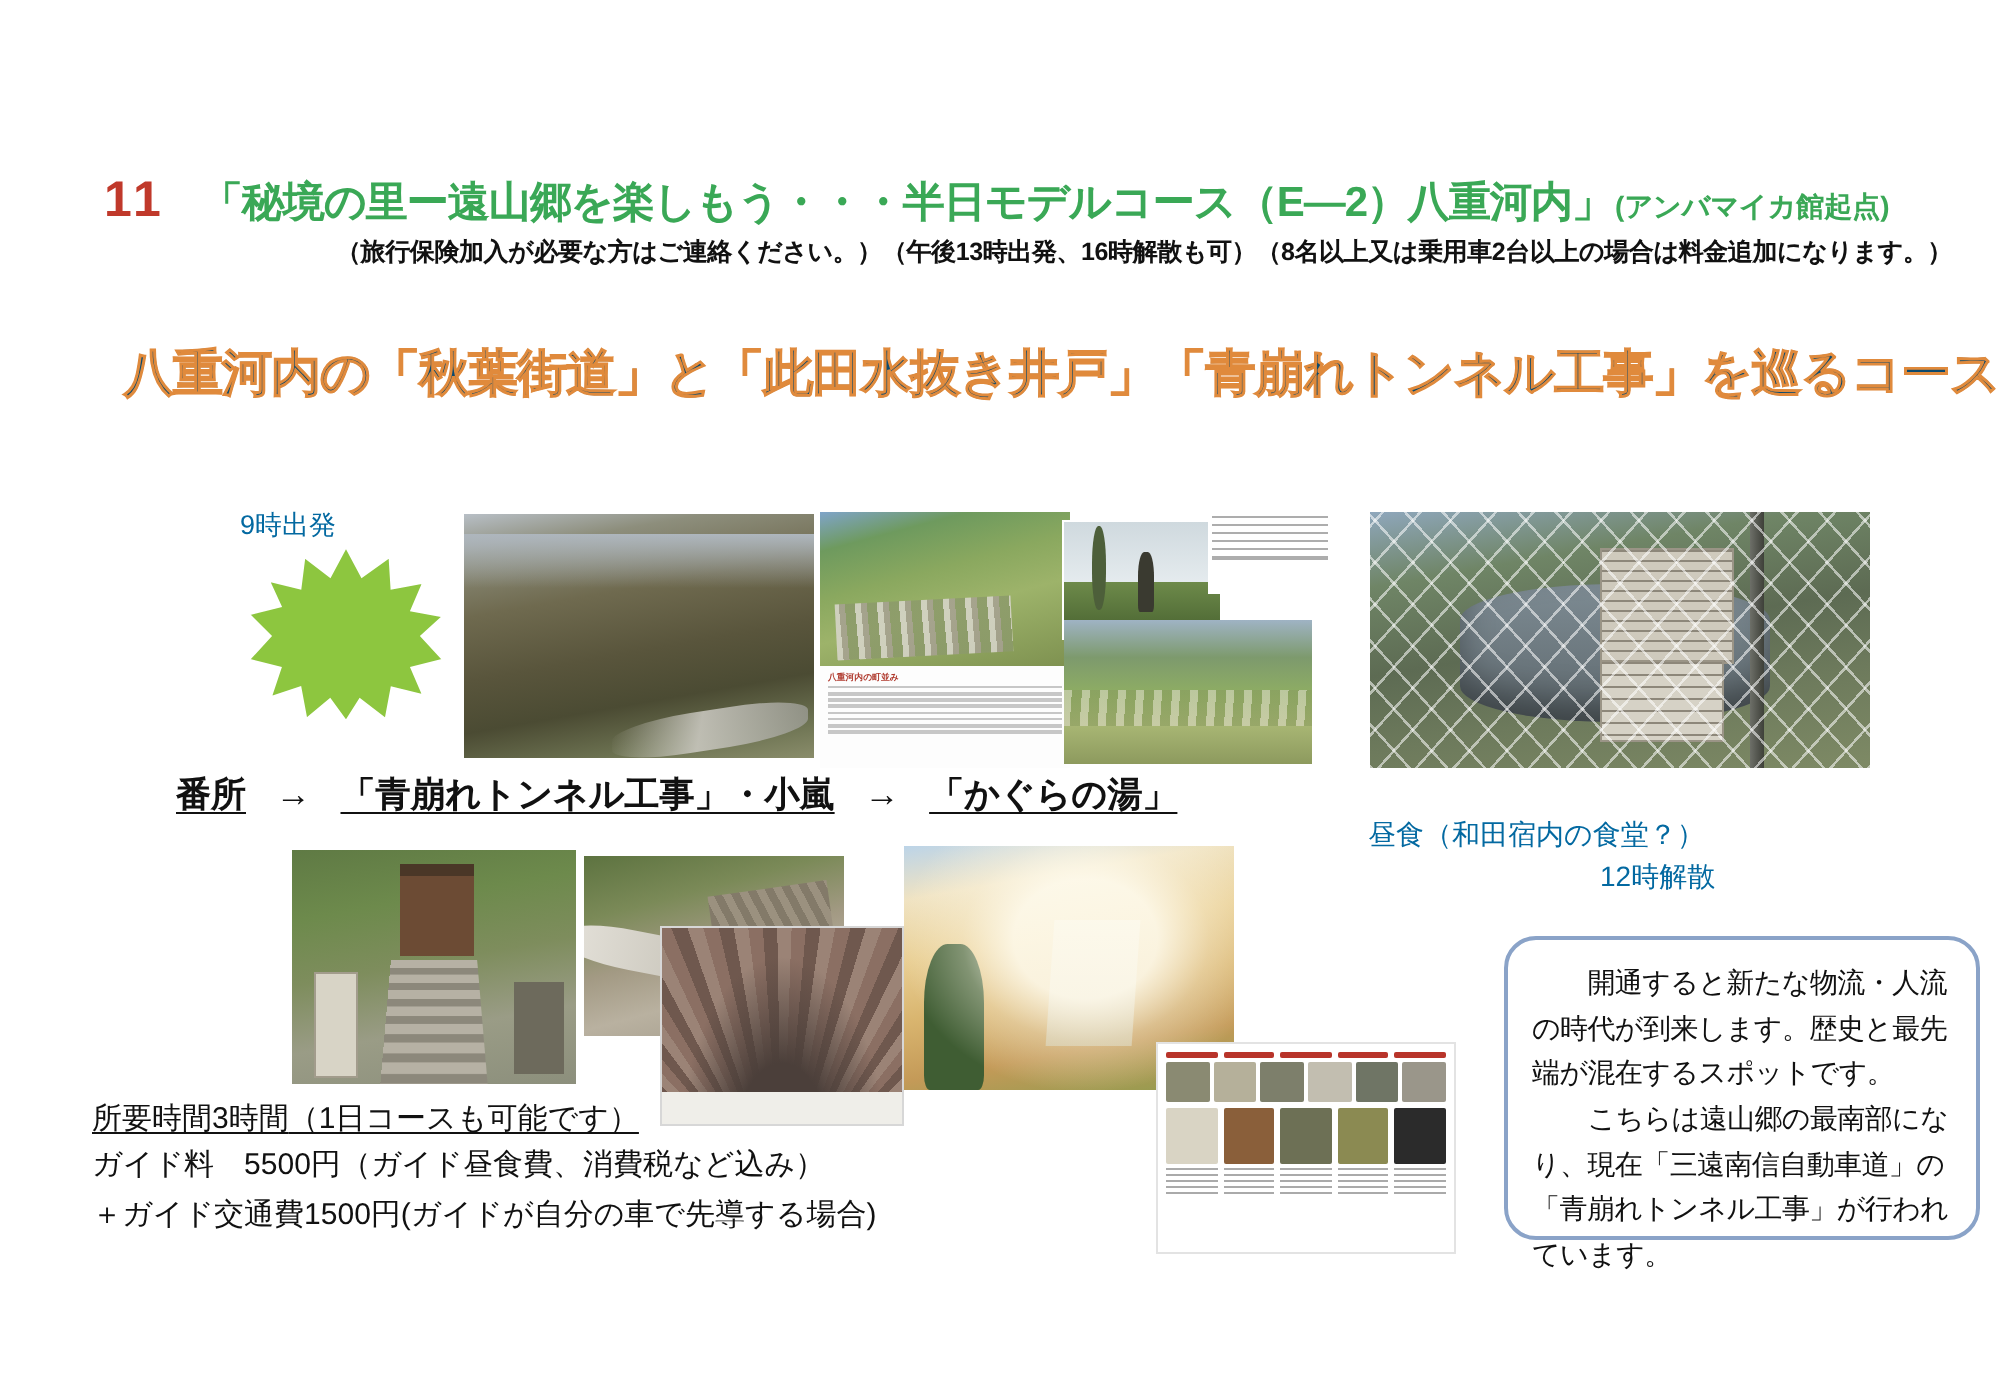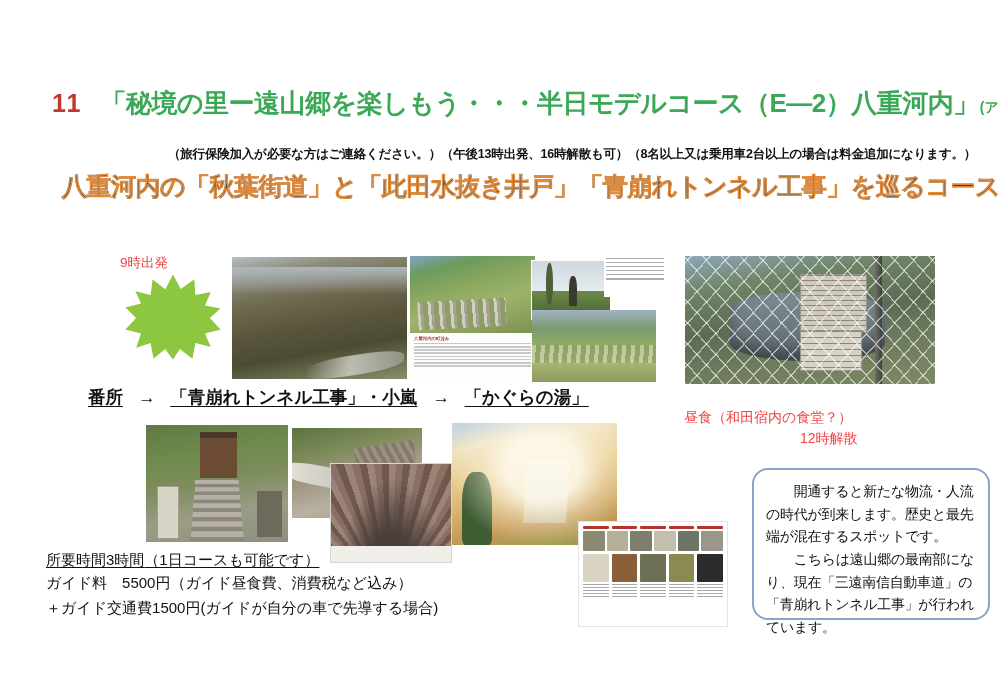--- a/index.html
+++ b/index.html
@@ -6,37 +6,37 @@
   body{
     width:1000px;height:692px;background:#ffffff;
     font-family:"Liberation Sans","DejaVu Sans",sans-serif;
     color:#1a1a1a;overflow:hidden;position:relative;
   }
   .page{position:relative;width:1000px;height:692px;}
 
   
   .title-row{position:absolute;left:52px;top:86px;display:flex;align-items:baseline;white-space:nowrap;}
   .title-num{font-size:25px;font-weight:bold;color:#c0392b;letter-spacing:2px;}
-  .title-main{font-size:26px;font-weight:bold;color:#3aa856;margin-left:18px;letter-spacing:-0.5px;}
+  .title-main{font-size:21px;font-weight:bold;color:#3aa856;margin-left:18px;letter-spacing:-0.5px;}
   .title-sup{font-size:14px;font-weight:bold;color:#3aa856;margin-left:1px;}
 
-  .subnote{position:absolute;left:168px;top:146px;font-size:12.5px;font-weight:bold;color:#111;white-space:nowrap;letter-spacing:-0.2px;text-align:center;}
+  .subnote{position:absolute;left:168px;top:118px;font-size:12.5px;font-weight:bold;color:#111;white-space:nowrap;letter-spacing:-0.2px;text-align:center;}
 
   .orange-line{position:absolute;left:62px;top:170px;font-size:25px;font-weight:bold;
     color:#0c4a6e;white-space:nowrap;letter-spacing:-0.5px;
     -webkit-text-stroke:0.6px #e08a3c;}
 
   
   .route{position:absolute;white-space:nowrap;font-size:17.5px;font-weight:bold;color:#111;}
   .route .seg{text-decoration:underline;text-underline-offset:3px;}
   .route .arw{padding:0 10px;font-weight:normal;text-decoration:none;}
   .route-1{left:104px;top:227px;}
   .route-2{left:88px;top:385px;}
 
-  .small-lbl{position:absolute;font-size:13.5px;color:#ef4444;white-space:nowrap;}
+  .small-lbl{position:absolute;font-size:13.5px;color:#0369a1;white-space:nowrap;}
   .lbl-start{left:120px;top:254px;}
   .lbl-lunch{left:684px;top:409px;font-size:14px;}
   .lbl-end{left:800px;top:430px;font-size:14px;}
 
   
   .burst{position:absolute;left:123px;top:272px;width:100px;height:90px;}
   .burst svg{display:block;}
   .burst-box{position:absolute;left:20px;top:18px;width:58px;height:54px;background:#d13a2a;
     display:flex;flex-direction:column;align-items:center;justify-content:center;line-height:1.02;}
   .burst-box span{color:#fff;font-size:19px;font-weight:bold;letter-spacing:0px;}

